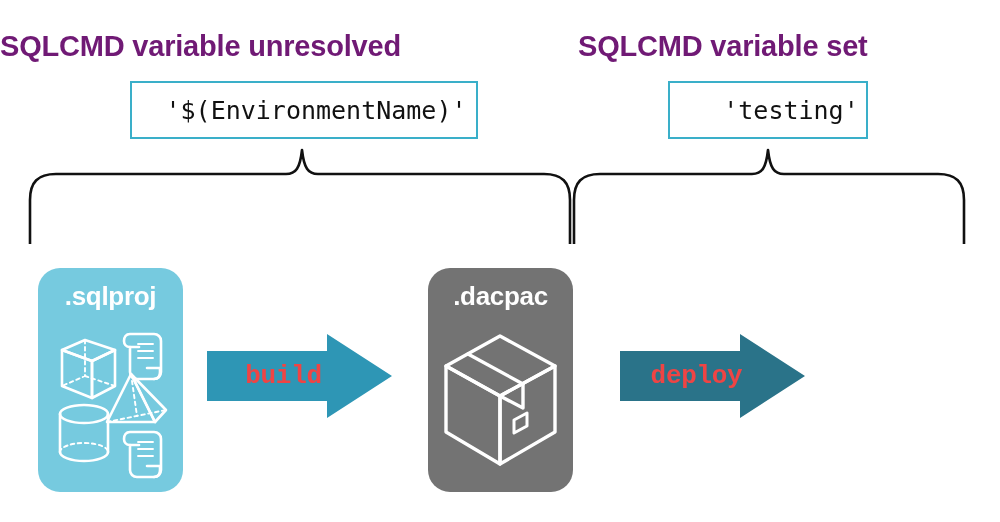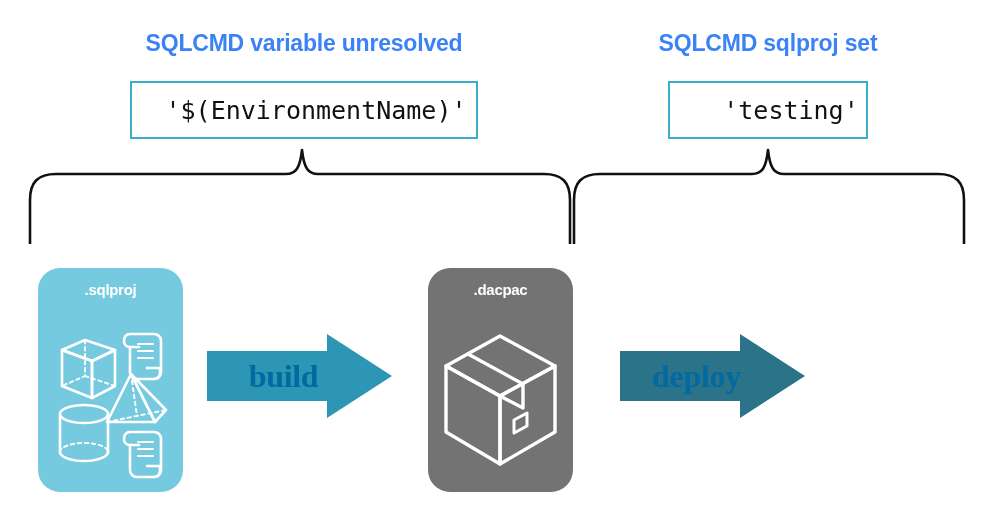--- a/index.html
+++ b/index.html
@@ -16,25 +16,24 @@
     height: 522px;
     background: #ffffff;
     overflow: hidden;
   }
 
   
   .heading {
     position: absolute;
     font-family: "Liberation Sans", sans-serif;
     font-weight: bold;
-    font-size: 23px;
+    font-size: 29px;
     letter-spacing: -0.2px;
-    color: #3b82f6;
+    color: #701a75;
     white-space: nowrap;
-    text-align: center;
   }
   #heading-unresolved {
     left: 0px;
     top: 30px;
     width: 608px;
   }
   #heading-set {
     left: 578px;
     top: 30px;
     width: 380px;
@@ -93,21 +92,21 @@
   #stage-database { left: 818px; background: #2a7389; }
 
   .stage-label {
     position: absolute;
     top: 13px;
     left: 0;
     width: 100%;
     text-align: center;
     font-family: "Liberation Sans", sans-serif;
     font-weight: bold;
-    font-size: 15px;
+    font-size: 26px;
     letter-spacing: -0.3px;
     color: #ffffff;
     white-space: nowrap;
   }
   .stage-art {
     position: absolute;
     top: 48px;
     left: 0;
     width: 145px;
     height: 176px;
@@ -126,35 +125,35 @@
   .arrow-wrap svg { display: block; }
   .arrow-label {
     position: absolute;
     top: 0;
     left: 0;
     width: 153px;
     height: 84px;
     display: flex;
     align-items: center;
     justify-content: center;
-    font-family: Liberation Serif, serif;
+    font-family: Liberation Mono, monospace;
     font-weight: bold;
-    font-size: 32px;
+    font-size: 26px;
     letter-spacing: -0.3px;
-    color: #0369a1;
+    color: #ef4444;
     white-space: nowrap;
   }
 </style>
 </head>
 <body>
 
 <div id="canvas">
 
   <div class="heading" id="heading-unresolved">SQLCMD variable unresolved</div>
-  <div class="heading" id="heading-set">SQLCMD sqlproj set</div>
+  <div class="heading" id="heading-set">SQLCMD variable set</div>
 
   <div class="code-box" id="code-box-unresolved">
     <span class="code-text">'$(EnvironmentName)'</span>
   </div>
   <div class="code-box" id="code-box-set">
     <span class="code-text">'testing'</span>
   </div>
 
   <svg class="brace-svg" id="brace-left" width="544" height="96" viewBox="0 0 544 96">
     <path d="M 2 96

